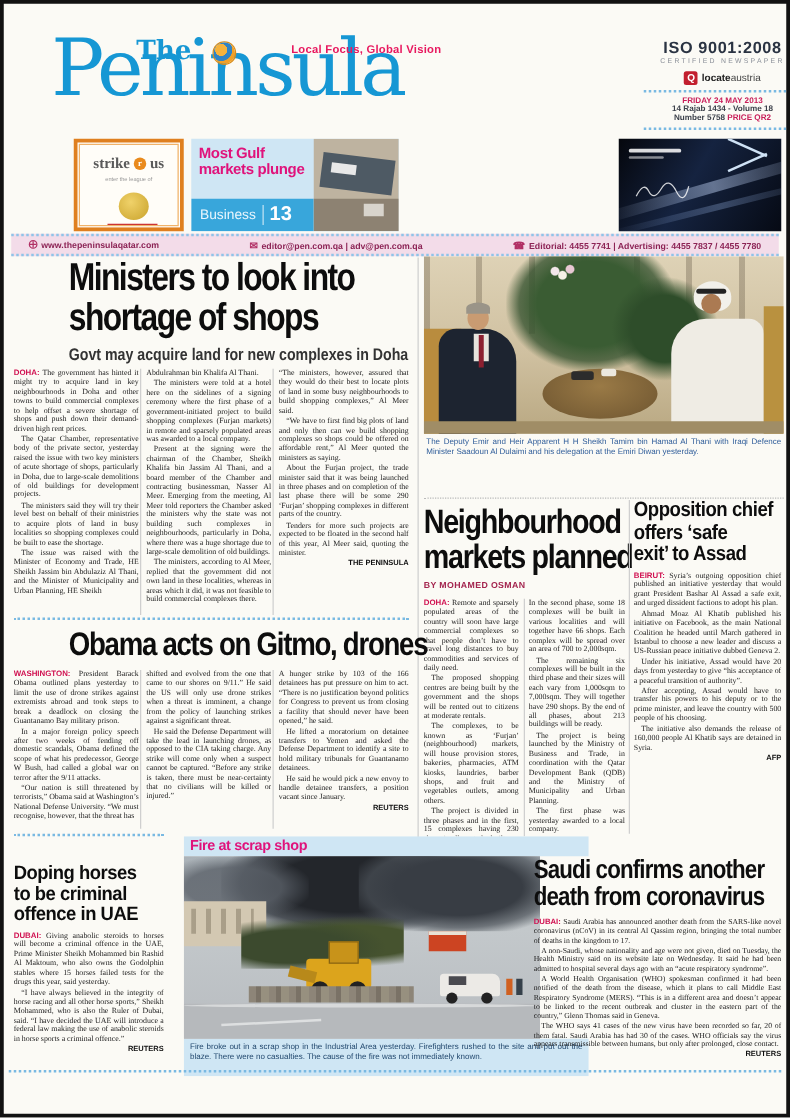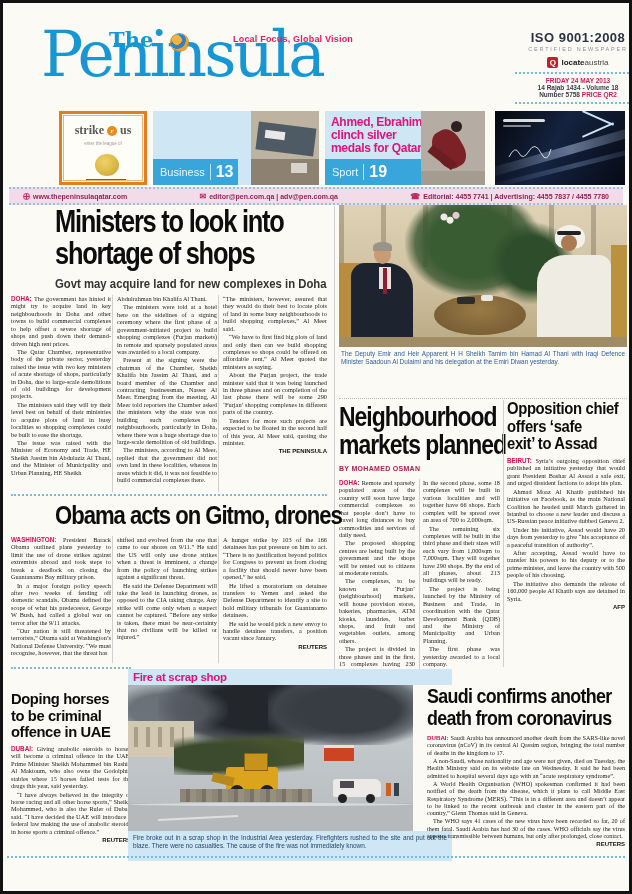--- a/index.html
+++ b/index.html
@@ -91,47 +91,34 @@
       <span>strike</span>
       <span class="homes-circ">r</span>
       <span>us</span>
     </div>
     <div class="homes-tag">enter the league of</div>
     <div class="homes-blob"></div>
     <div class="homes-red"></div>
   </div>
 
   <div class="teaser" style="left:150px;width:166px">
-    <div class="t-band" style="width:85px">
+    <div class="t-head" style="width:88px">Most Gulf markets plunge</div>
+    <div class="t-band" style="width:98px">
       <span class="sec">Business</span>
       <span class="bar"></span>
       <span class="pg">13</span>
     </div>
     <div class="thumb photo" style="left:98px;width:68px;background:#beb3a0">
       <div class="ph" style="left:6px;top:14px;width:58px;height:28px;background:#4e5a64;transform:rotate(7deg)"></div>
       <div class="ph" style="left:14px;top:20px;width:20px;height:8px;background:#e8e8e8;transform:rotate(7deg)"></div>
       <div class="ph" style="left:0;top:48px;width:68px;height:26px;background:#8d8272"></div>
       <div class="ph" style="left:40px;top:52px;width:16px;height:10px;background:#d8d4cc"></div>
     </div>
   </div>
 
-  <div class="teaser" style="left:322px;width:160px">
-    <div class="t-head" style="width:92px">Ahmed, Ebrahim clinch silver medals for Qatar</div>
-    <div class="t-band" style="width:96px">
-      <span class="sec">Sport</span>
-      <span class="bar"></span>
-      <span class="pg">19</span>
-    </div>
-    <div class="thumb photo" style="left:96px;width:64px;background:#b5ada3">
-      <div class="ph" style="left:14px;top:18px;width:28px;height:40px;background:#7c2125;border-radius:40%;transform:rotate(-30deg)"></div>
-      <div class="ph" style="left:30px;top:10px;width:11px;height:11px;background:#2f2020;border-radius:50%"></div>
-      <div class="ph" style="left:6px;top:42px;width:30px;height:9px;background:#6b1d20;transform:rotate(38deg)"></div>
-      <div class="ph" style="left:0;top:60px;width:64px;height:14px;background:#a59c90"></div>
-    </div>
-  </div>
 
   <div class="darkad photo">
     <div class="ph" style="left:8px;top:8px;width:42px;height:3px;background:rgba(255,255,255,.85);border-radius:2px"></div>
     <div class="ph" style="left:8px;top:14px;width:28px;height:2px;background:rgba(255,255,255,.5);border-radius:2px"></div>
     <div class="ph" style="left:86px;top:6px;width:34px;height:2px;background:#cfe2f5;transform:rotate(24deg)"></div>
     <div class="ph" style="left:86px;top:18px;width:34px;height:2px;background:#cfe2f5;transform:rotate(-24deg)"></div>
     <div class="ph" style="left:-14px;top:34px;width:180px;height:9px;background:linear-gradient(90deg,transparent,rgba(200,220,255,.45),transparent);transform:rotate(-16deg)"></div>
     <div class="ph" style="left:-10px;top:52px;width:180px;height:5px;background:linear-gradient(90deg,transparent,rgba(160,190,240,.3),transparent);transform:rotate(-14deg)"></div>
     <svg class="ph" style="left:12px;top:32px" width="46" height="18" viewBox="0 0 46 18">
         <path d="M2 14 Q8 2 12 10 T22 8 T34 10 T44 6" fill="none" stroke="rgba(255,255,255,.8)" stroke-width="1"></path>
@@ -258,21 +245,21 @@
     <div>Doping horses</div>
     <div>to be criminal</div>
     <div>offence in UAE</div>
   </div>
   <div class="body-col" style="left:8px;top:742px;width:120px;height:114px">
     <p><span class="dl">DUBAI:</span> <span>Giving anabolic steroids to horses will become a criminal offence in the UAE, Prime Minister Sheikh Mohammed bin Rashid Al Maktoum, who also owns the Godolphin stables where 15 horses failed tests for the drugs this year, said yesterday.</span></p>
     <p>“I have always believed in the integrity of horse racing and all other horse sports,” Sheikh Mohammed, who is also the Ruler of Dubai, said. “I have decided the UAE will introduce a federal law making the use of anabolic steroids in horse sports a criminal offence.”</p>
     <span class="sign">REUTERS</span>
   </div>
 
-  <div class="band-box" style="left:125px;top:666px;width:324px">
+  <div class="band-box" style="left:144px;top:666px;width:324px">
     <div class="band-hd" style="height:16px;font-size:11.5px">Fire at scrap shop</div>
     <div class="photo" style="width:285px;height:146px;background:linear-gradient(180deg,#aab2b8,#c3c8cb 40%,#b8bcc0)">
       <div class="ph" style="left:30px;top:-18px;width:200px;height:80px;background:radial-gradient(ellipse at 50% 50%,#23262b 0 40%,rgba(56,61,68,.85) 60%,transparent 75%)"></div>
       <div class="ph" style="left:140px;top:-10px;width:160px;height:70px;background:radial-gradient(ellipse at 50% 50%,#383d44 0 45%,rgba(74,80,87,.7) 65%,transparent 80%)"></div>
       <div class="ph" style="left:-20px;top:0;width:120px;height:50px;background:radial-gradient(ellipse at 50% 50%,rgba(90,96,104,.8) 0 45%,transparent 75%)"></div>
       <div class="ph" style="left:0;top:36px;width:66px;height:36px;background:#d3c8b2"></div>
       <div class="ph" style="left:6px;top:42px;width:50px;height:20px;background:repeating-linear-gradient(90deg,rgba(90,80,60,.35) 0 4px,transparent 4px 12px)"></div>
       <div class="ph" style="left:46px;top:46px;width:130px;height:44px;background:radial-gradient(ellipse at 30% 60%,#3c4a2e 0 35%,transparent 60%),radial-gradient(ellipse at 70% 50%,#46532f 0 40%,transparent 65%)"></div>
       <div class="ph" style="left:196px;top:60px;width:30px;height:16px;background:#cc4422;border-top:3px solid #e8e2d6"></div>
       <div class="ph" style="left:98px;top:82px;width:52px;height:24px;background:#dca41c;border-radius:3px"></div>

